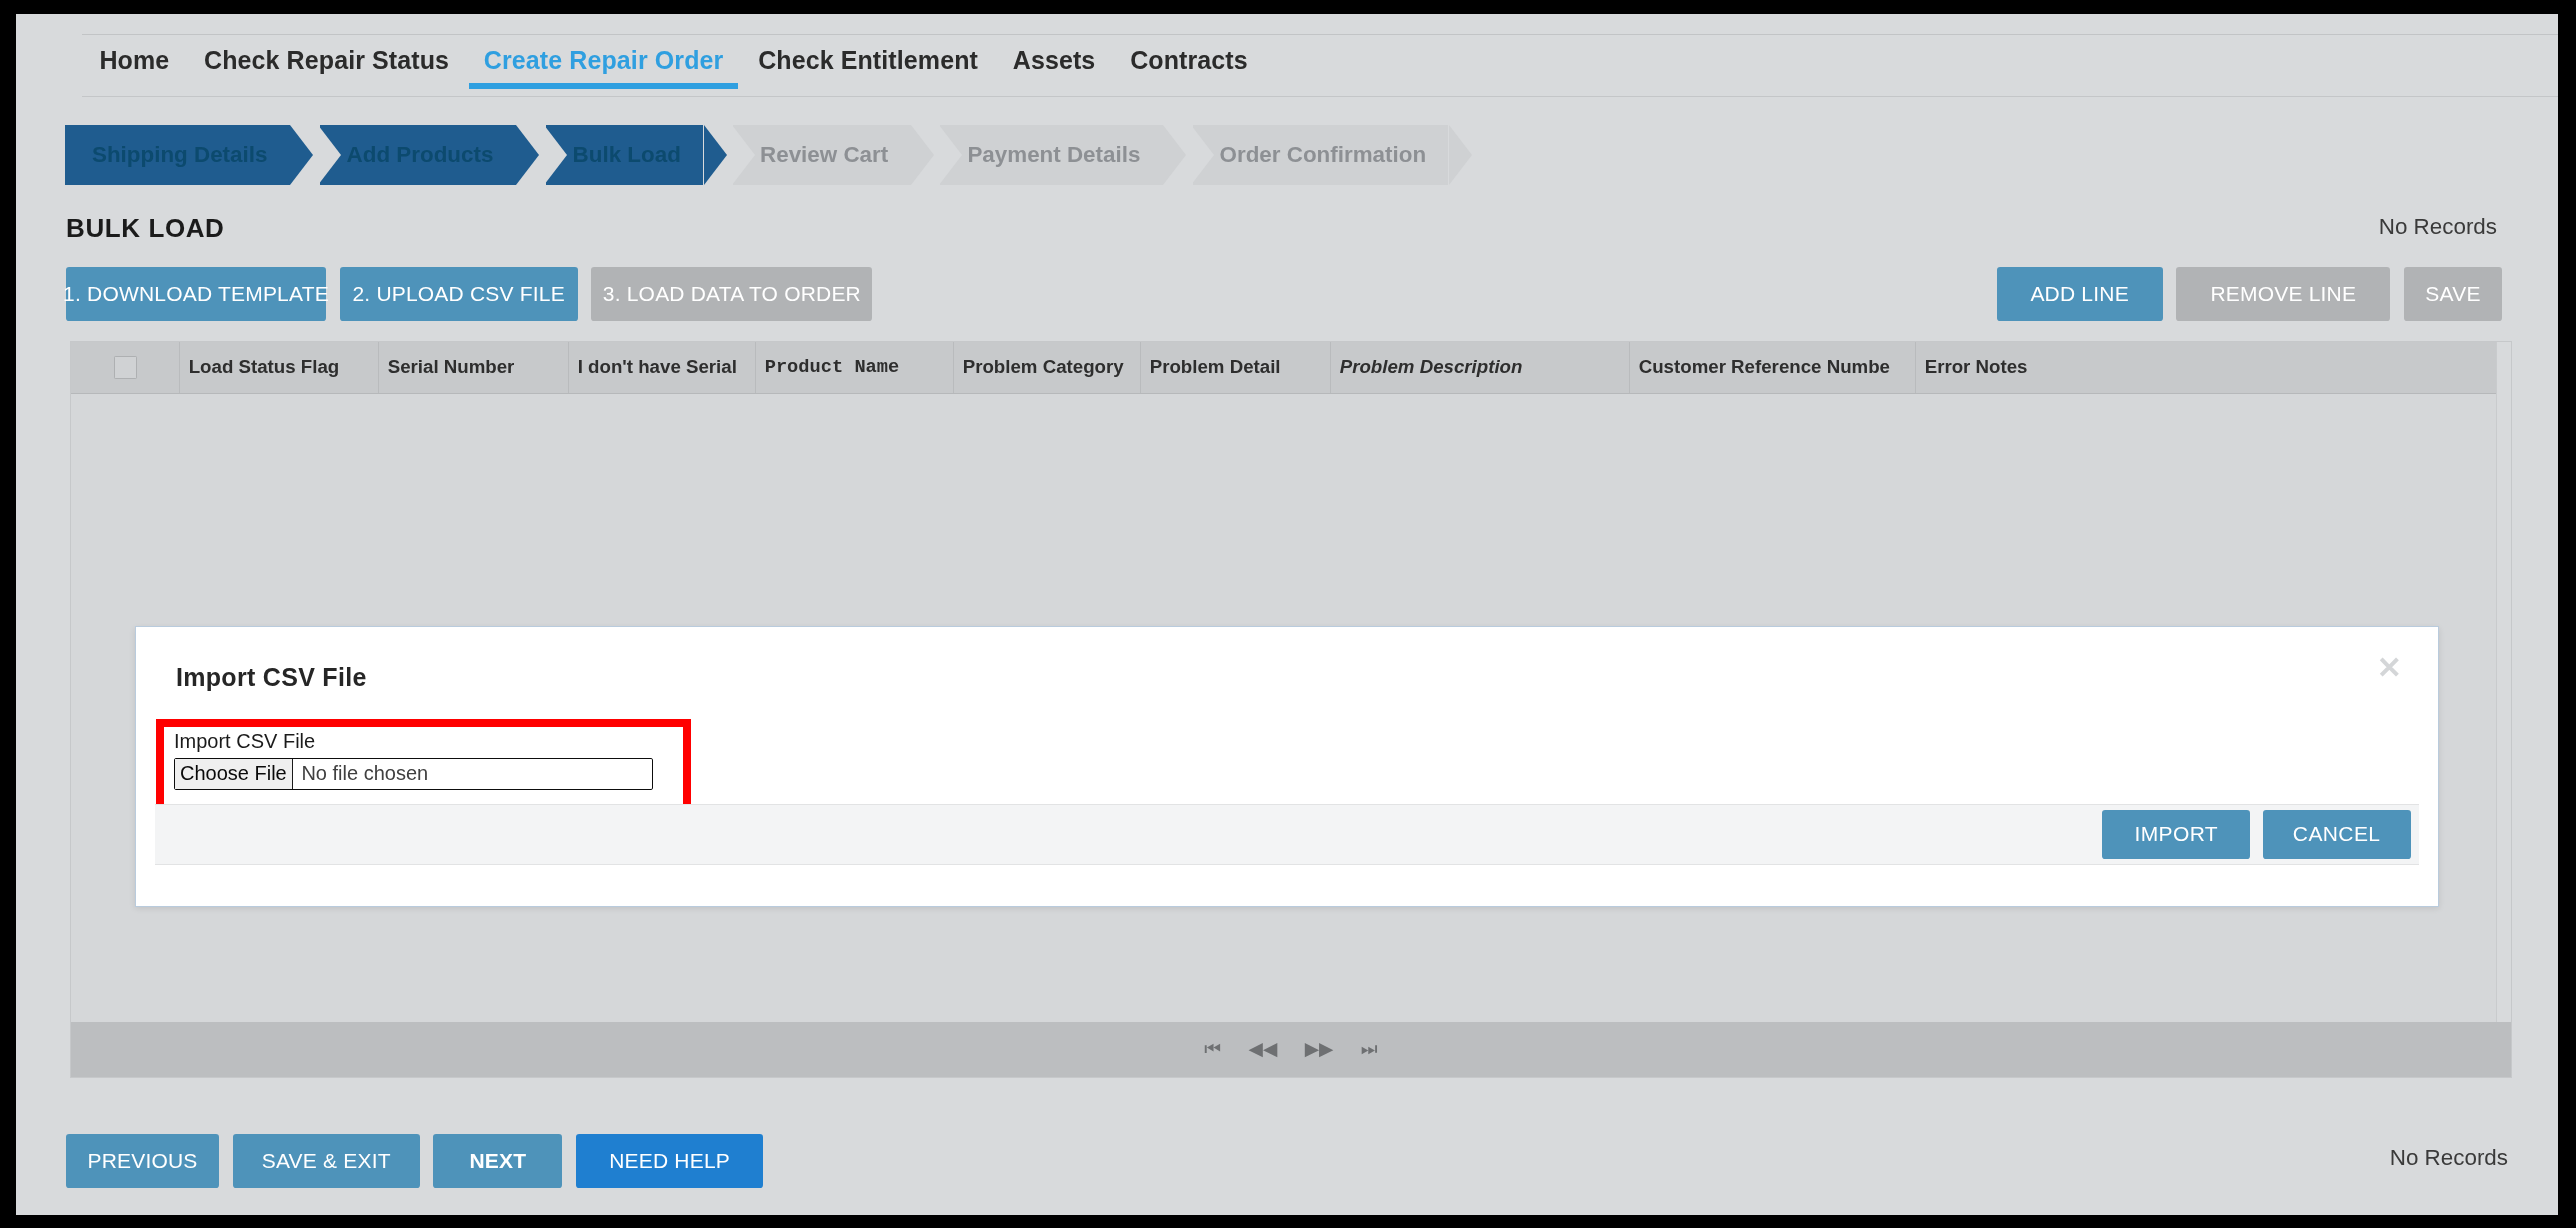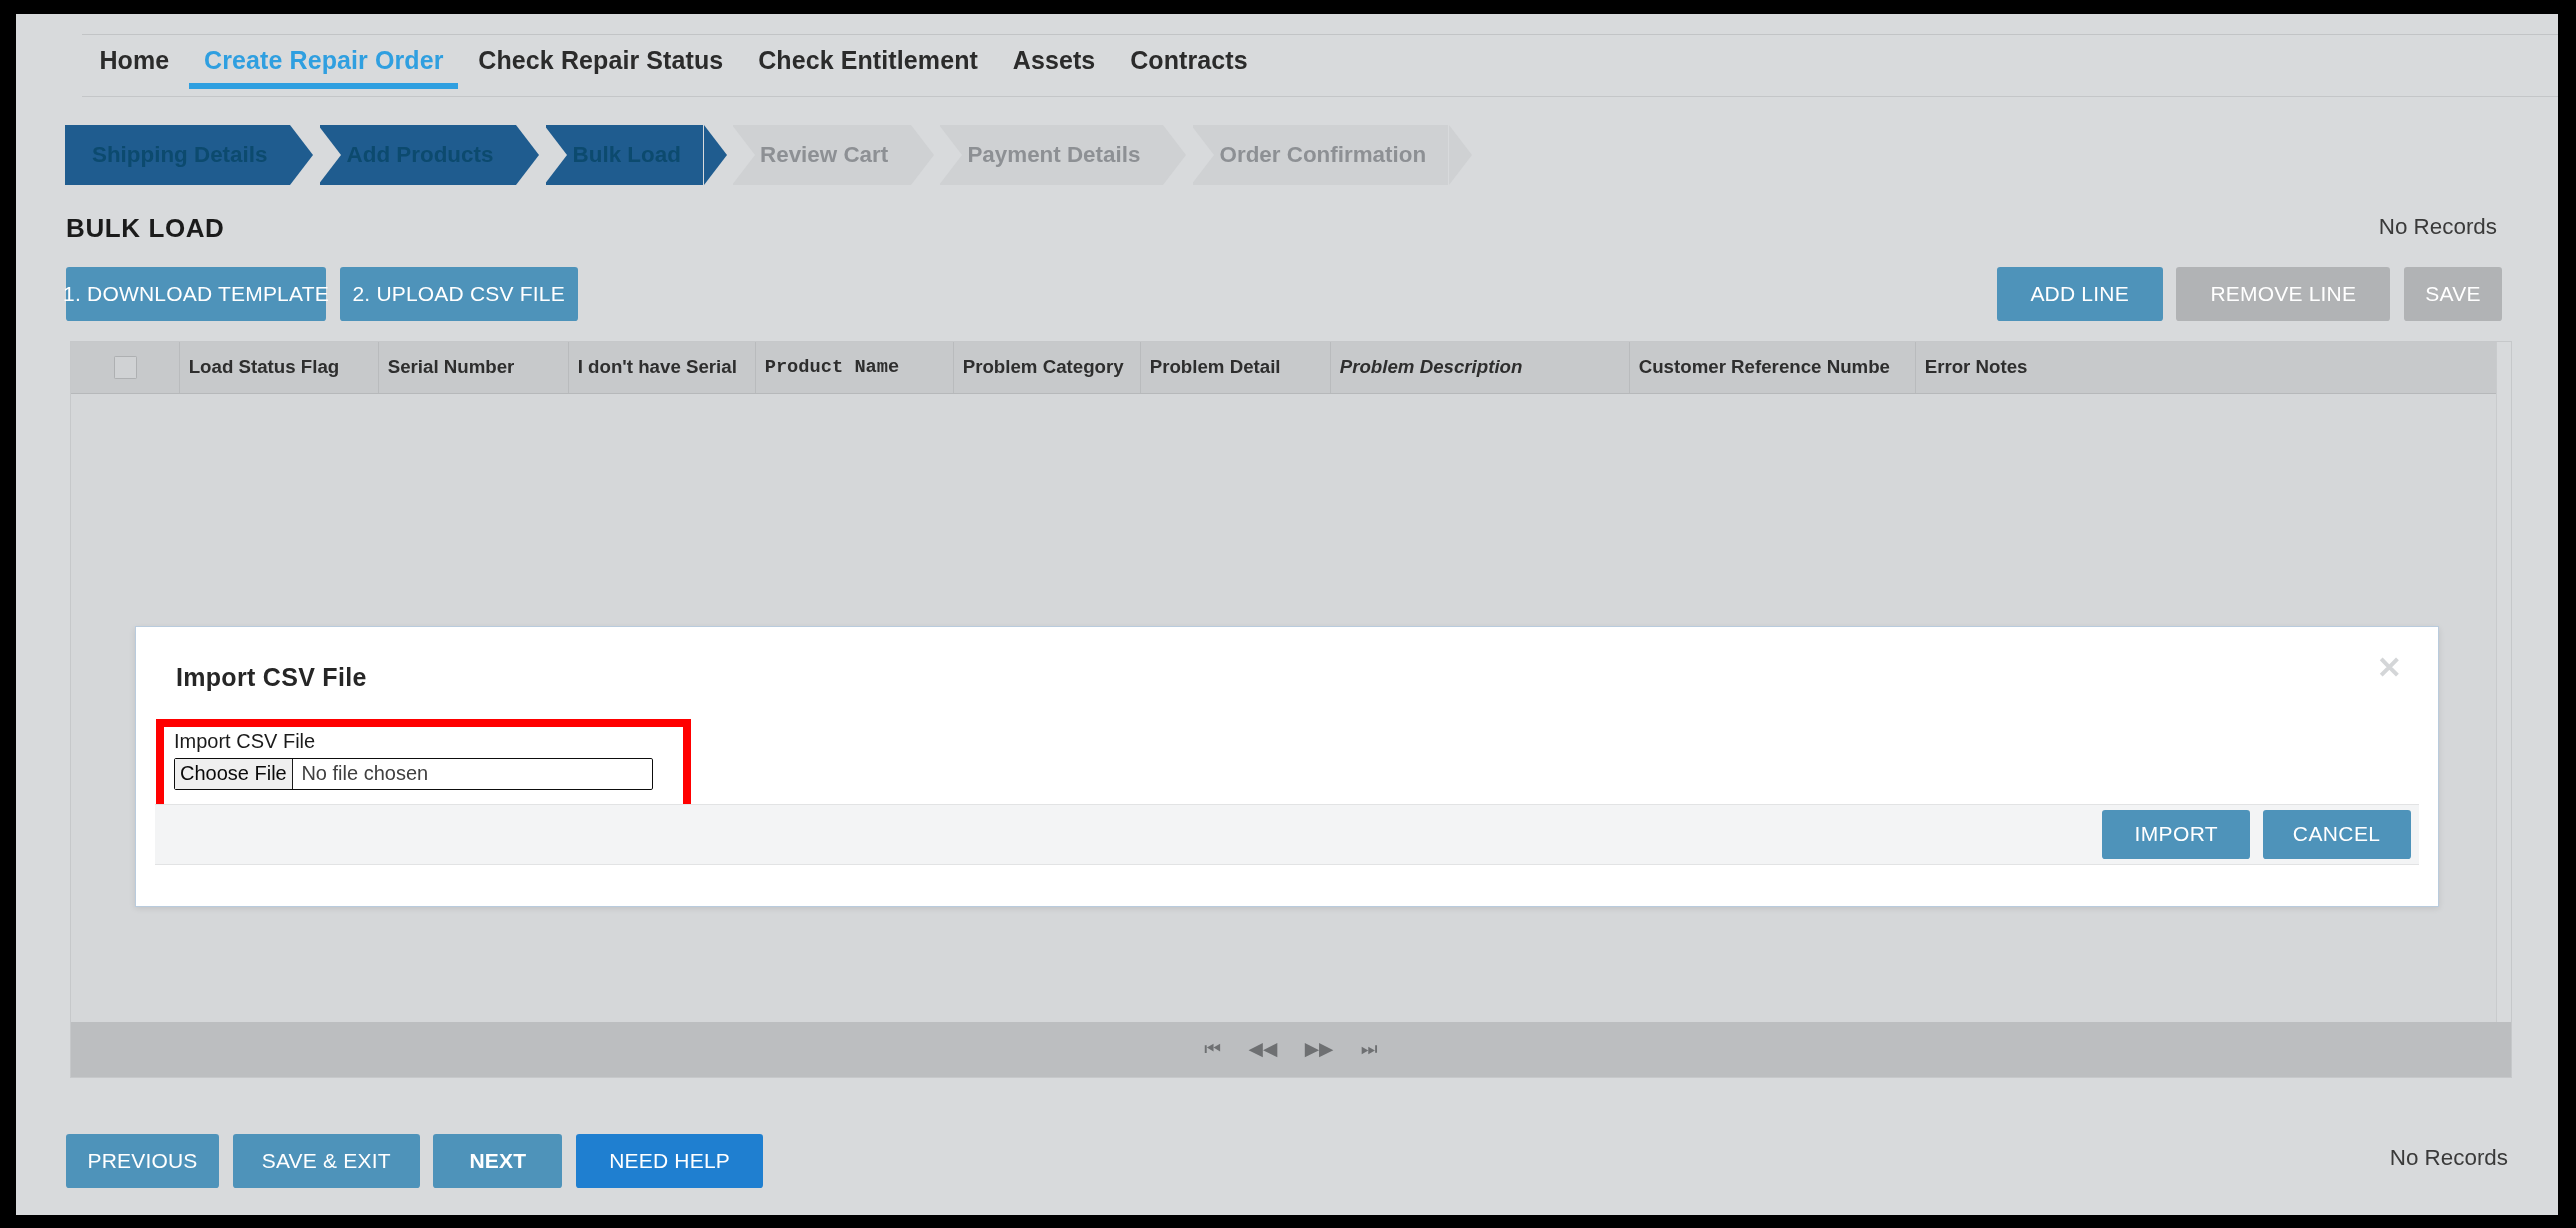--- a/index.html
+++ b/index.html
@@ -355,22 +355,22 @@
 </head>
 <body>
 
 <div id="page">
 
   <div id="topnav">
     <div class="rule-top"></div>
     <div class="rule-bot"></div>
     <div id="navitems">
         <div class="navitem"><span>Home</span></div>
+        <div class="navitem"><span>Check Repair Status</span></div>
         <div class="navitem active"><span>Create Repair Order</span><span class="underline"></span></div>
-        <div class="navitem"><span>Check Repair Status</span></div>
         <div class="navitem"><span>Check Entitlement</span></div>
         <div class="navitem"><span>Assets</span></div>
         <div class="navitem"><span>Contracts</span></div>
       </div>
   </div>
 
   <div id="wizard">
       <div class="step done">
         <div class="body"></div>
         <div class="arrow"></div>
@@ -407,20 +407,21 @@
         <span class="label">Order Confirmation</span>
       </div>
     </div>
 
   <div id="page-title">BULK LOAD</div>
   <div id="records-top">No Records</div>
 
   <div id="actions-left">
       <div class="btn" style="width: 260px;">1. DOWNLOAD TEMPLATE</div>
       <div class="btn" style="width: 238px;">2. UPLOAD CSV FILE</div>
+      <div class="btn disabled" style="width: 281px;">3. LOAD DATA TO ORDER</div>
     </div>
   <div id="actions-right">
       <div class="btn" style="width: 166px;">ADD LINE</div>
       <div class="btn disabled" style="width: 214px;">REMOVE LINE</div>
       <div class="btn disabled" style="width: 98px;">SAVE</div>
     </div>
 
   <div id="grid-wrap">
     <div id="grid-header">
         <div class="hcell check" style="width: 109px; flex: 0 0 109px;">

